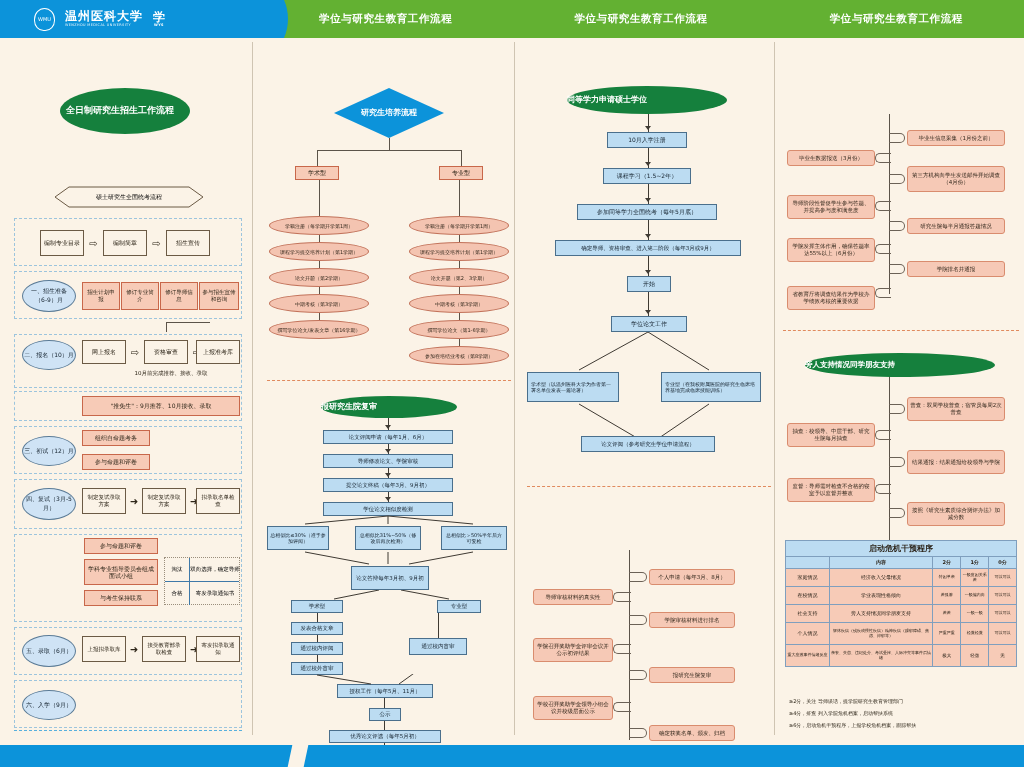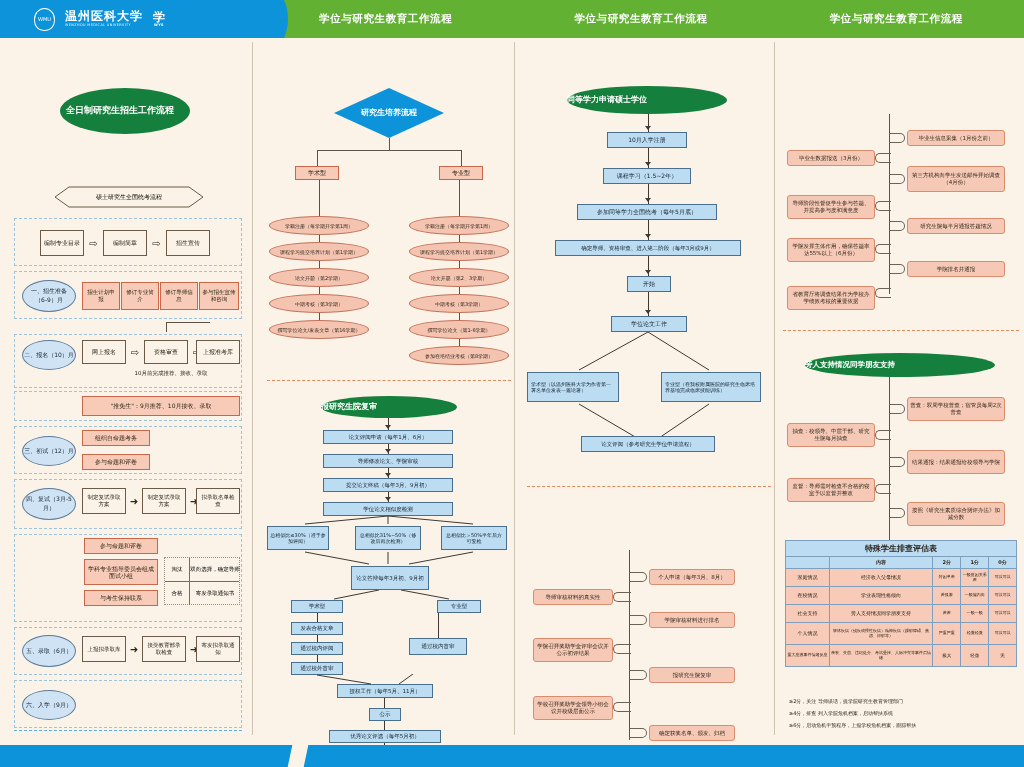--- a/index.html
+++ b/index.html
@@ -412,21 +412,21 @@
       <div class="brk-r" style="left:110px; top:470px; width:16px; height:10px;"></div>
 
       <div class="box b-rose f55" style="left:8px; top:385px; width:88px; height:24px;">抽查：校领导、中层干部、研究生院每月抽查</div>
       <div class="box b-rose f55" style="left:8px; top:440px; width:88px; height:24px;">监督：导师需对检查不合格的寝室予以监督并整改</div>
       <div class="brk" style="left:96px; top:392px; width:16px; height:10px;"></div>
       <div class="brk" style="left:96px; top:446px; width:16px; height:10px;"></div>
 
       <table class="tbl f5" style="left:6px; top:502px; width:232px;">
         <tbody>
             <tr>
-          <td class="ttitle f8" colspan="5" style="height:16px;">特殊学生排查评估表</td>
+          <td class="ttitle f8" colspan="5" style="height:16px;">启动危机干预程序</td>
         </tr>
         <tr class="thead">
           <th style="width:44px; height:12px;"></th>
           <th style="width:104px;">内容</th>
           <th style="width:28px;">2分</th>
           <th style="width:28px;">1分</th>
           <th style="width:28px;">0分</th>
         </tr>
         <tr>
           <td style="height:18px;">家庭情况</td>

